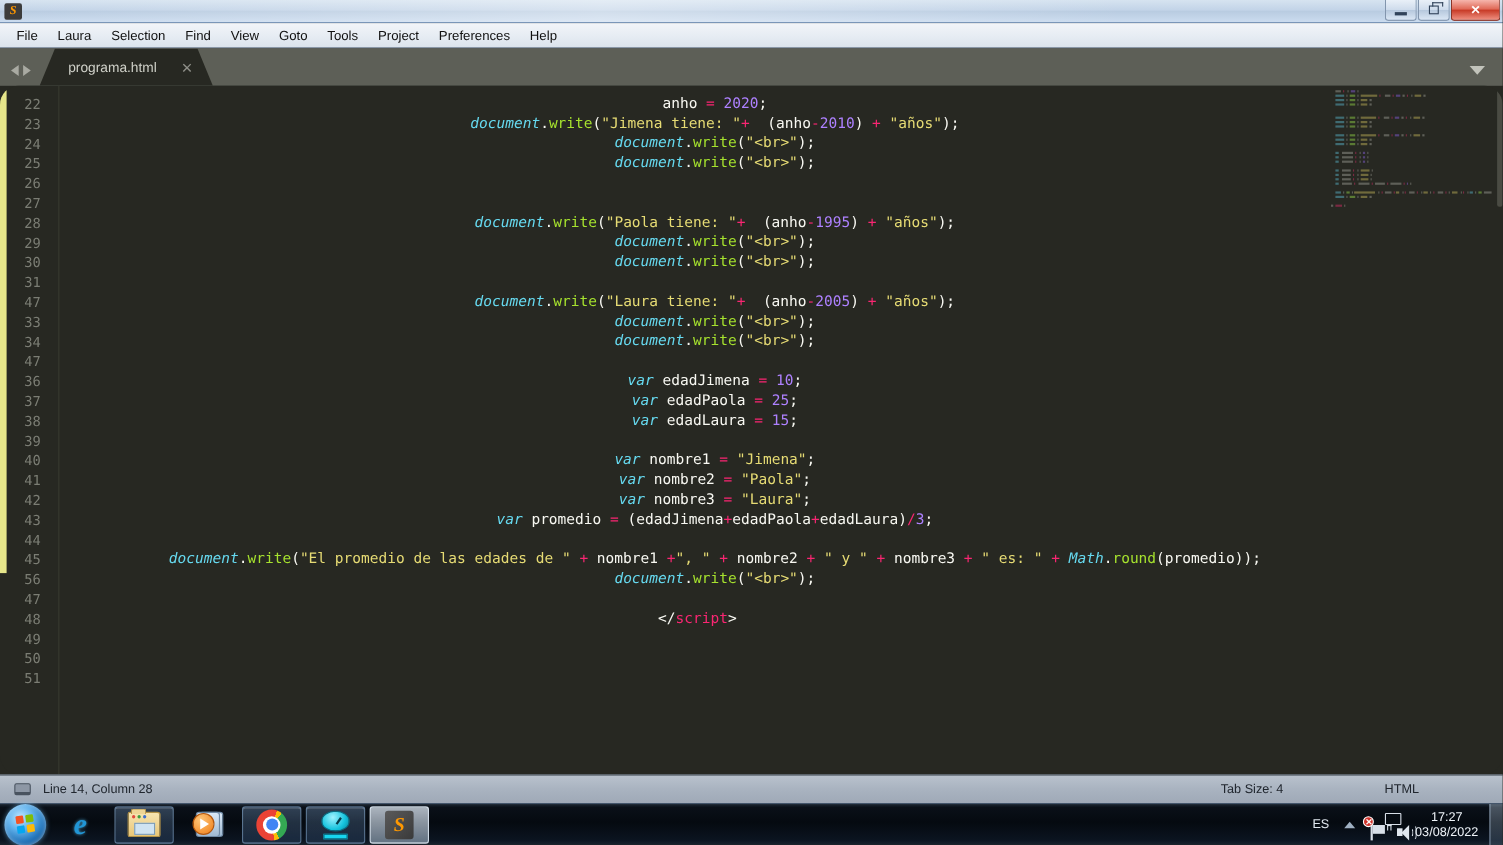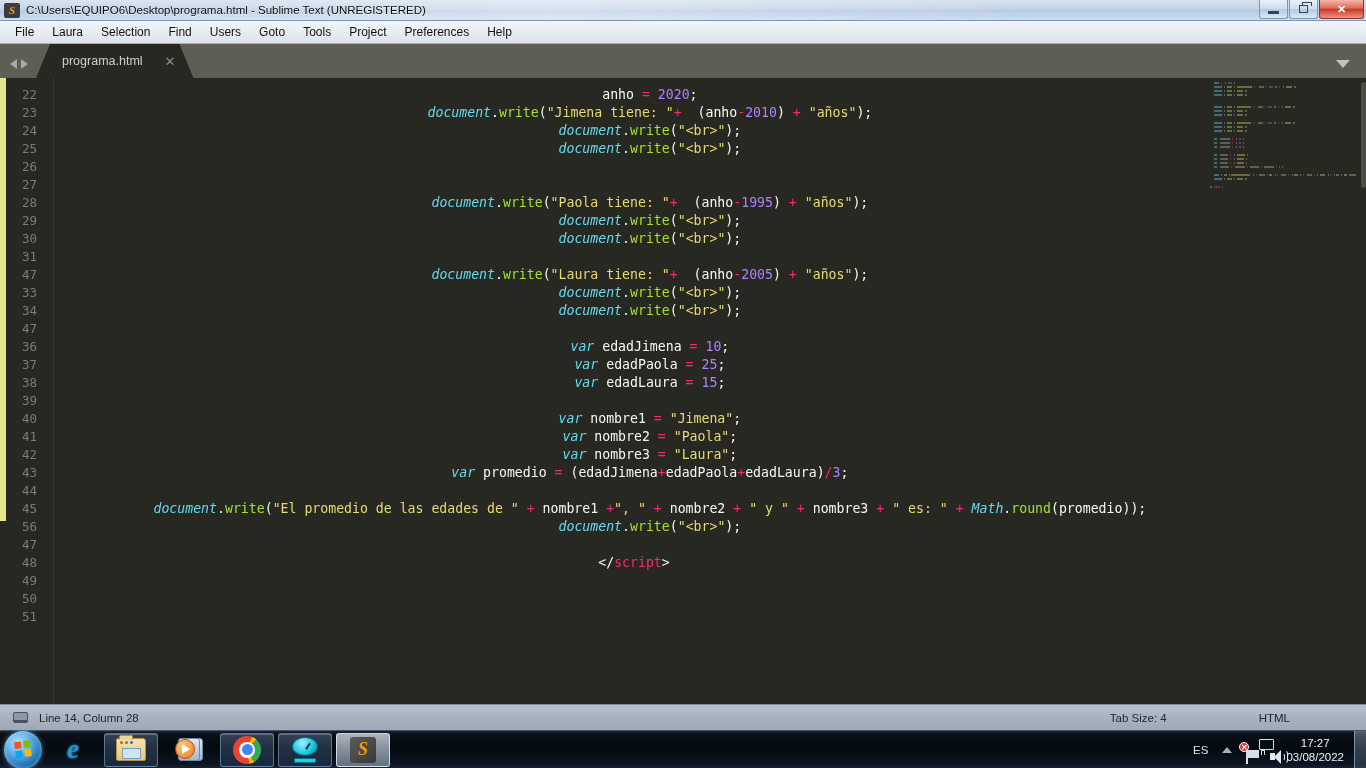--- a/index.html
+++ b/index.html
@@ -94,21 +94,21 @@
     margin-left:auto; padding:0 16px 10px 0; display:flex; align-items:center;
   }
   .chevron-down {
     width:0;height:0;border-left:7px solid transparent;border-right:7px solid transparent;
     border-top:8px solid #c2c3bb;
   }
 
   
   #editor {
     position:absolute; left:0; top:78px; width:1366px; height:626px;
-    background:#272822; overflow:hidden;
+    background:#272822; overflow:hidden;border-radius:17px;
   }
   #modbar {
     position:absolute; left:0; top:0; width:6px; height:443px;
     background:#e6e68a;
   }
   #gutter {
     position:absolute; left:0; top:0; width:46px; height:626px;
     text-align:right; padding-top:8px;
     font-family:"DejaVu Sans Mono", monospace; font-size:12.5px;
     color:#7b7d74; line-height:18px;
@@ -327,40 +327,39 @@
     width:12px; height:38px; margin-left:4px;
     background:linear-gradient(to bottom, rgba(200,220,240,.35), rgba(120,150,180,.2));
     border-left:1px solid rgba(200,225,250,.5);
   }
 </style>
 </head>
 <body>
 
 <div id="titlebar">
   <div class="tb-icon">S</div>
-  <div class="tb-title">C:\Users\EQUIPO6\Desktop\programa.html - Sublime Text (UNREGISTERED)</div>
   <div class="wbtns">
     <div class="wbtn">
       <span class="minglyph"></span>
     </div>
     <div class="wbtn">
       <span class="maxglyph"></span>
     </div>
     <div class="wbtn close">
       <span>✕</span>
     </div>
   </div>
 </div>
 
 <div id="menubar">
   <div class="menu-item">File</div>
   <div class="menu-item">Laura</div>
   <div class="menu-item">Selection</div>
   <div class="menu-item">Find</div>
-  <div class="menu-item">Users</div>
+  <div class="menu-item">View</div>
   <div class="menu-item">Goto</div>
   <div class="menu-item">Tools</div>
   <div class="menu-item">Project</div>
   <div class="menu-item">Preferences</div>
   <div class="menu-item">Help</div>
 </div>
 
 <div id="tabbar">
   <div id="tab-nav">
     <span class="navarrow left"></span>

